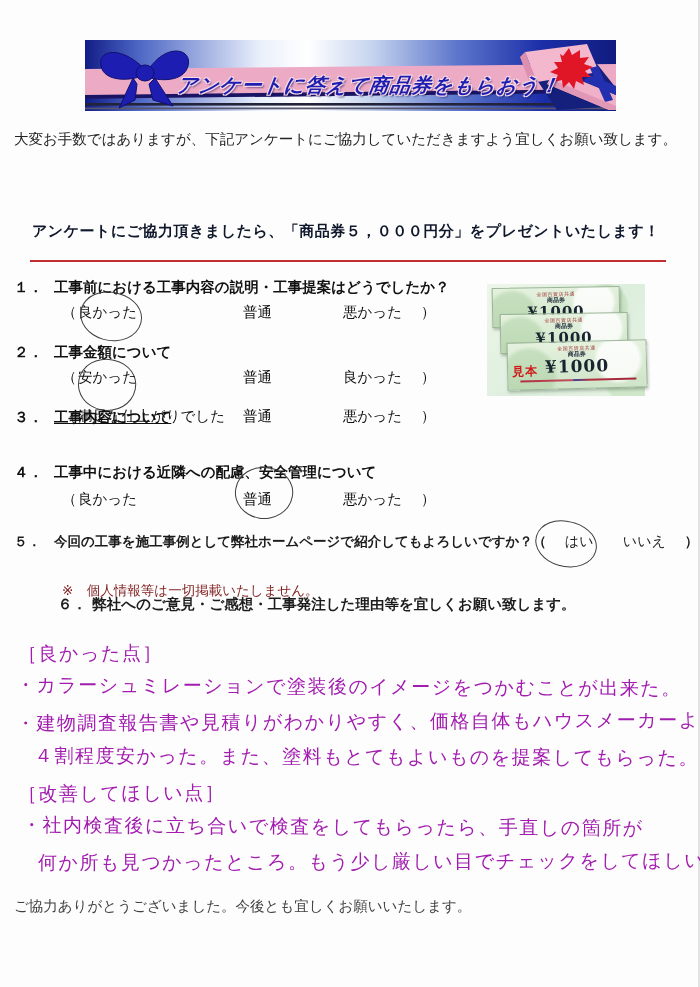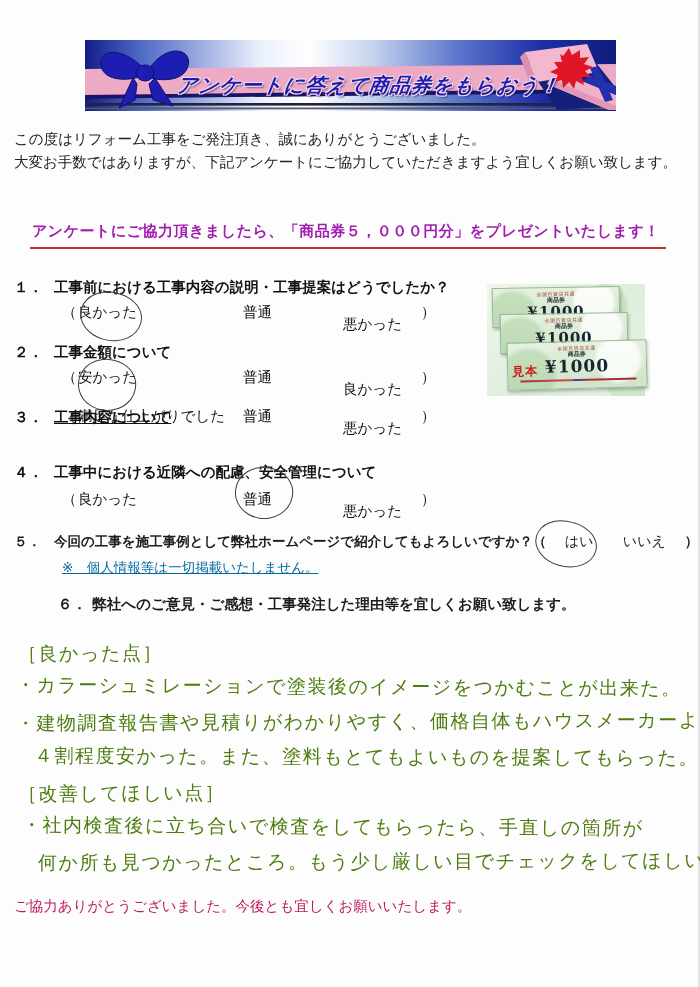--- a/index.html
+++ b/index.html
@@ -20,38 +20,38 @@
     color:#1d1daf; transform:skewX(-8deg);
     text-shadow:1px 1px 0 #f6d9e6, -1px -1px 0 #f6d9e6, 1px -1px 0 #f6d9e6,
                 -1px 1px 0 #f6d9e6, 2px 2px 2px rgba(10,10,80,.55);
     white-space:nowrap;
   }
 
   
   .intro { position:absolute; left:14px; top:128px; width:678px;
            font-size:14.5px; line-height:22.5px; color:#222; }
   .promo { position:absolute; left:30px; top:222px;
-           font-size:15px; font-weight:bold; color:#a21caf;
-           border-bottom:2px solid #c03030; padding:0 6px 6px 2px; letter-spacing:.5px; }
+           font-size:15px; font-weight:bold; color:#0f172a;
+           border-bottom:2px solid #c03030; padding:0 6px 19px 2px; letter-spacing:.5px; }
 
   
   .q-title { position:absolute; left:14px; width:480px; font-size:14.5px; font-weight:bold; color:#111; }
   .q-no { display:inline-block; width:40px; font-weight:bold; }
   .opts { position:absolute; left:62px; width:430px; font-size:14.5px; color:#111; }
   .paren { display:inline-block; width:16px; }
   .opt { display:inline-block; position:relative; vertical-align:top; }
-  .o1 { width:165px; } .o2 { width:100px; } .o3 { width:78px;margin-top:12px; }
+  .o1 { width:165px; } .o2 { width:100px; } .o3 { width:78px; }
   .q1t{top:278px;} .q1o{top:303px;}
   .q2t{top:343px;} .q2o{top:368px;}
   .q3t{top:408px;text-decoration:underline;} .q3o{top:407px;}
   .q4t{top:463px;} .q4o{top:490px;}
   .q5line { position:absolute; left:14px; top:533px; width:680px; font-size:13.5px; font-weight:bold; white-space:nowrap; }
   .q5line .opt { font-weight:normal; font-size:14px; }
   .q5-o1 { width:74px; padding-left:16px; } .q5-o2 { width:62px; }
-  .q5note { position:absolute; left:62px; top:559px; font-size:13.5px; color:#0369a1;text-decoration:underline; }
+  .q5note { position:absolute; left:62px; top:582px; font-size:13.5px; color:#7f1d1d; }
   .q6line { position:absolute; left:14px; top:595px; width:600px; font-size:14.5px; font-weight:bold;text-align:center; }
 
   
   .circle { position:absolute; border:1.7px solid #3f3f3f; border-radius:50% 46% 52% 48%; pointer-events:none; }
   .c-q1 { left:2px;  top:-11px; width:62px; height:49px; transform:rotate(15deg); }
   .c-q2 { left:0px;  top:-9px;  width:58px; height:52px; transform:rotate(12deg); }
   .c-q4 { left:-8px; top:-23px; width:58px; height:52px; transform:rotate(10deg); }
   .c-q5 { left:-14px; top:-12px; width:62px; height:46px; transform:rotate(16deg); }
 
   
@@ -80,31 +80,31 @@
   .g-label { font-size:6px; line-height:7px; color:#24323e; font-weight:bold; }
   .g-amt { font-size:15px; line-height:17px; font-weight:bold; color:#182430;
            font-family:"DejaVu Serif","Liberation Serif",serif; letter-spacing:1px; }
   .g3 .g-amt { font-size:17px; }
   .g-stamp { position:absolute; left:4px; top:20px; font-size:12px; font-weight:bold; color:#d01818; letter-spacing:1px; }
   .g-line { position:absolute; left:12px; right:10px; bottom:7px; height:2.5px;
             background:linear-gradient(90deg,#b03040,#c05060 45%,#3848a0 46%,#b03040 60%,#a02838); }
 
   
   .hand { position:absolute; left:10px; top:634px; width:688px;
-          font-size:19px; line-height:35px; color:#4d7c0f; letter-spacing:1.5px; }
+          font-size:19px; line-height:35px; color:#a21caf; letter-spacing:1.5px; }
   .hand div { white-space:nowrap; }
   .h1 { padding-left:8px;  transform:rotate(-.4deg); }
   .h2 { padding-left:6px;  transform:rotate(.3deg); }
   .h3 { padding-left:6px;  transform:rotate(-.3deg); }
   .h4 { padding-left:24px; transform:rotate(.2deg); }
   .h5 { padding-left:8px;  transform:rotate(-.4deg); }
   .h6 { padding-left:12px; transform:rotate(.3deg); }
   .h7 { padding-left:28px; transform:rotate(-.2deg); }
 
-  .closing { position:absolute; left:14px; top:897px; font-size:14.5px; color:#be185d; }
+  .closing { position:absolute; left:14px; top:897px; font-size:14.5px; color:#404040; }
 </style>
 </head>
 <body>
 
 <div class="scan-edge"></div>
 
 <div class="banner">
   <svg width="531" height="71" viewBox="0 0 531 71">
     <defs>
       <linearGradient id="bg" x1="0" y1="0" x2="1" y2="0">
@@ -142,21 +142,20 @@
       <path d="M62,32 C80,2 108,8 103,26 C99,42 74,42 60,36 Z"></path>
       <path d="M48,38 L34,68 L50,60 L52,44 Z"></path>
       <path d="M70,38 L88,66 L68,60 L64,44 Z"></path>
       <ellipse cx="60" cy="33" rx="9" ry="8"></ellipse>
     </g>
   </svg>
   <div class="banner-title">アンケートに答えて商品券をもらおう！</div>
 </div>
 
 <div class="intro">
-  <div>この度はリフォーム工事をご発注頂き、誠にありがとうございました。</div>
   <div>大変お手数ではありますが、下記アンケートにご協力していただきますよう宜しくお願い致します。</div>
 </div>
 <div class="promo">アンケートにご協力頂きましたら、「商品券５，０００円分」をプレゼントいたします！</div>
 
 <div class="q-title q1t">
   <span class="q-no">１．</span><span>工事前における工事内容の説明・工事提案はどうでしたか？</span>
 </div>
 <div class="opts q1o">
   <span class="paren">（</span><span class="opt o1"><span>良かった</span><span class="circle c-q1"></span></span><span class="opt o2">普通</span><span class="opt o3">悪かった</span><span class="paren">）</span>
 </div>

